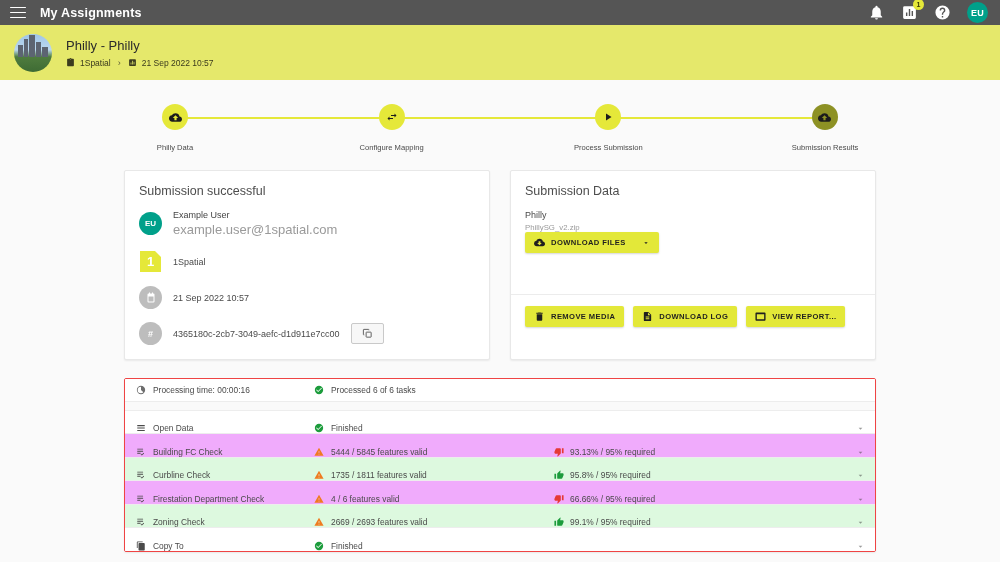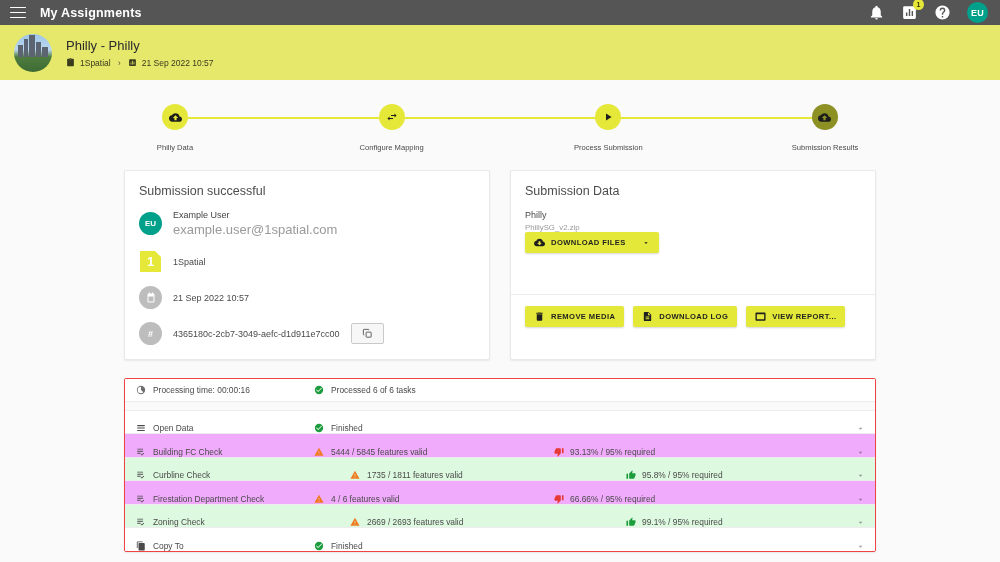--- a/index.html
+++ b/index.html
@@ -173,21 +173,21 @@
   .cell-a { width: 178px; display: flex; align-items: center; gap: 7px; font-size: 8.4px; color: #4a4a4a; }
   .cell-b { width: 240px; display: flex; align-items: center; gap: 7px; font-size: 8.4px; color: #4a4a4a; }
   .cell-c { flex: 1; display: flex; align-items: center; gap: 6px; font-size: 8.4px; color: #4a4a4a; }
 
   .task-row {
     display: flex; align-items: flex-end; height: 23.4px;
     border-bottom: 1px solid #ededed; padding-left: 11px; padding-right: 10px;
     cursor: pointer;
   }
   .task-row.neutral { background: #ffffff; }
-  .task-row.pass { background: #ddf9df; gap: 36px; }
+  .task-row.pass { background: #ddf9df; }
   .task-row.fail { background: #f0abfc; }
   .chev { margin-left: auto; width: 9px; height: 9px; opacity: .55; }
 </style>
 </head>
 <body>
 
 <div class="appbar">
   <div class="hamburger">
       <i></i>
       <i></i>

